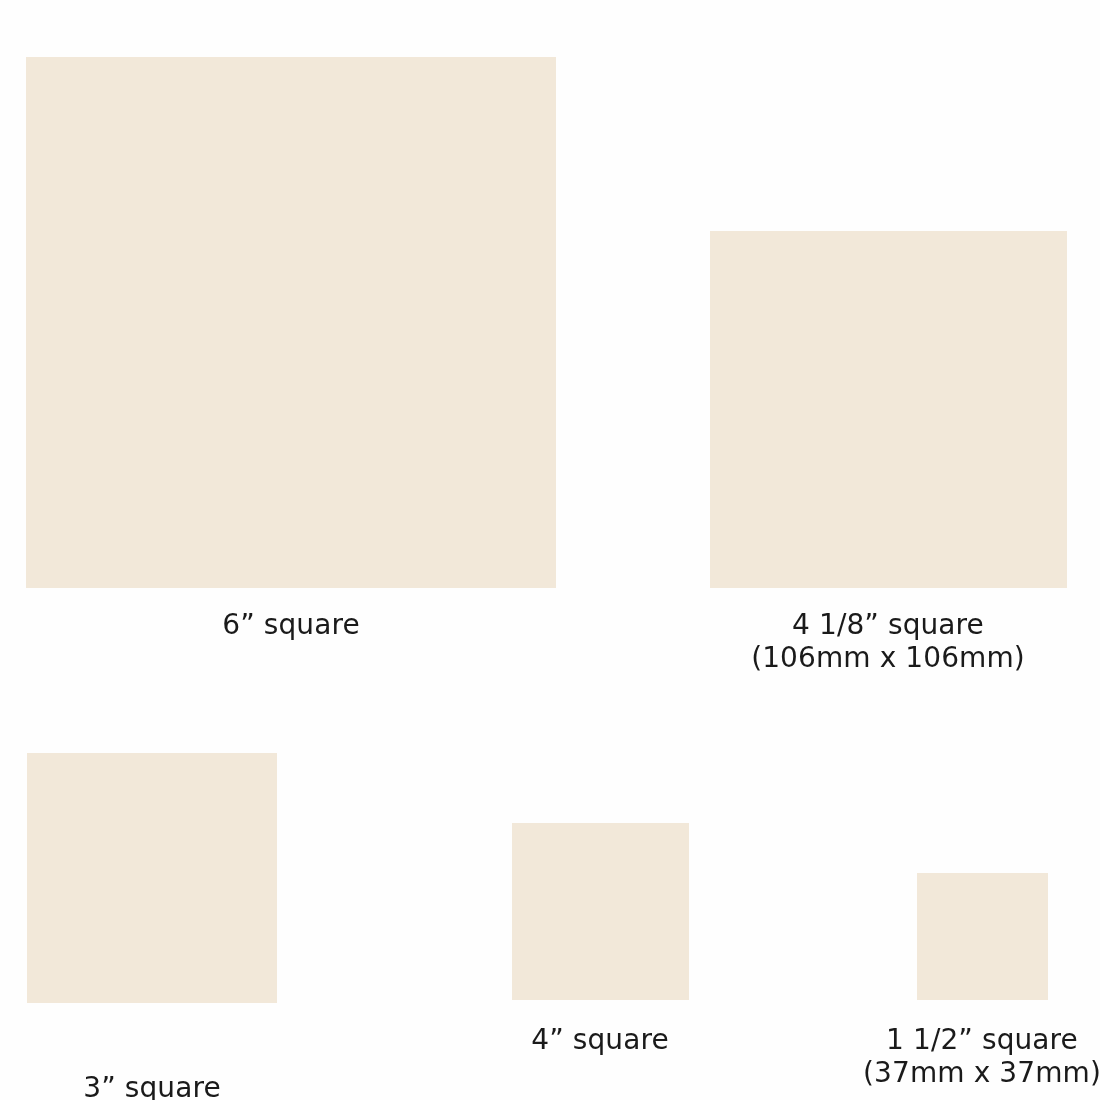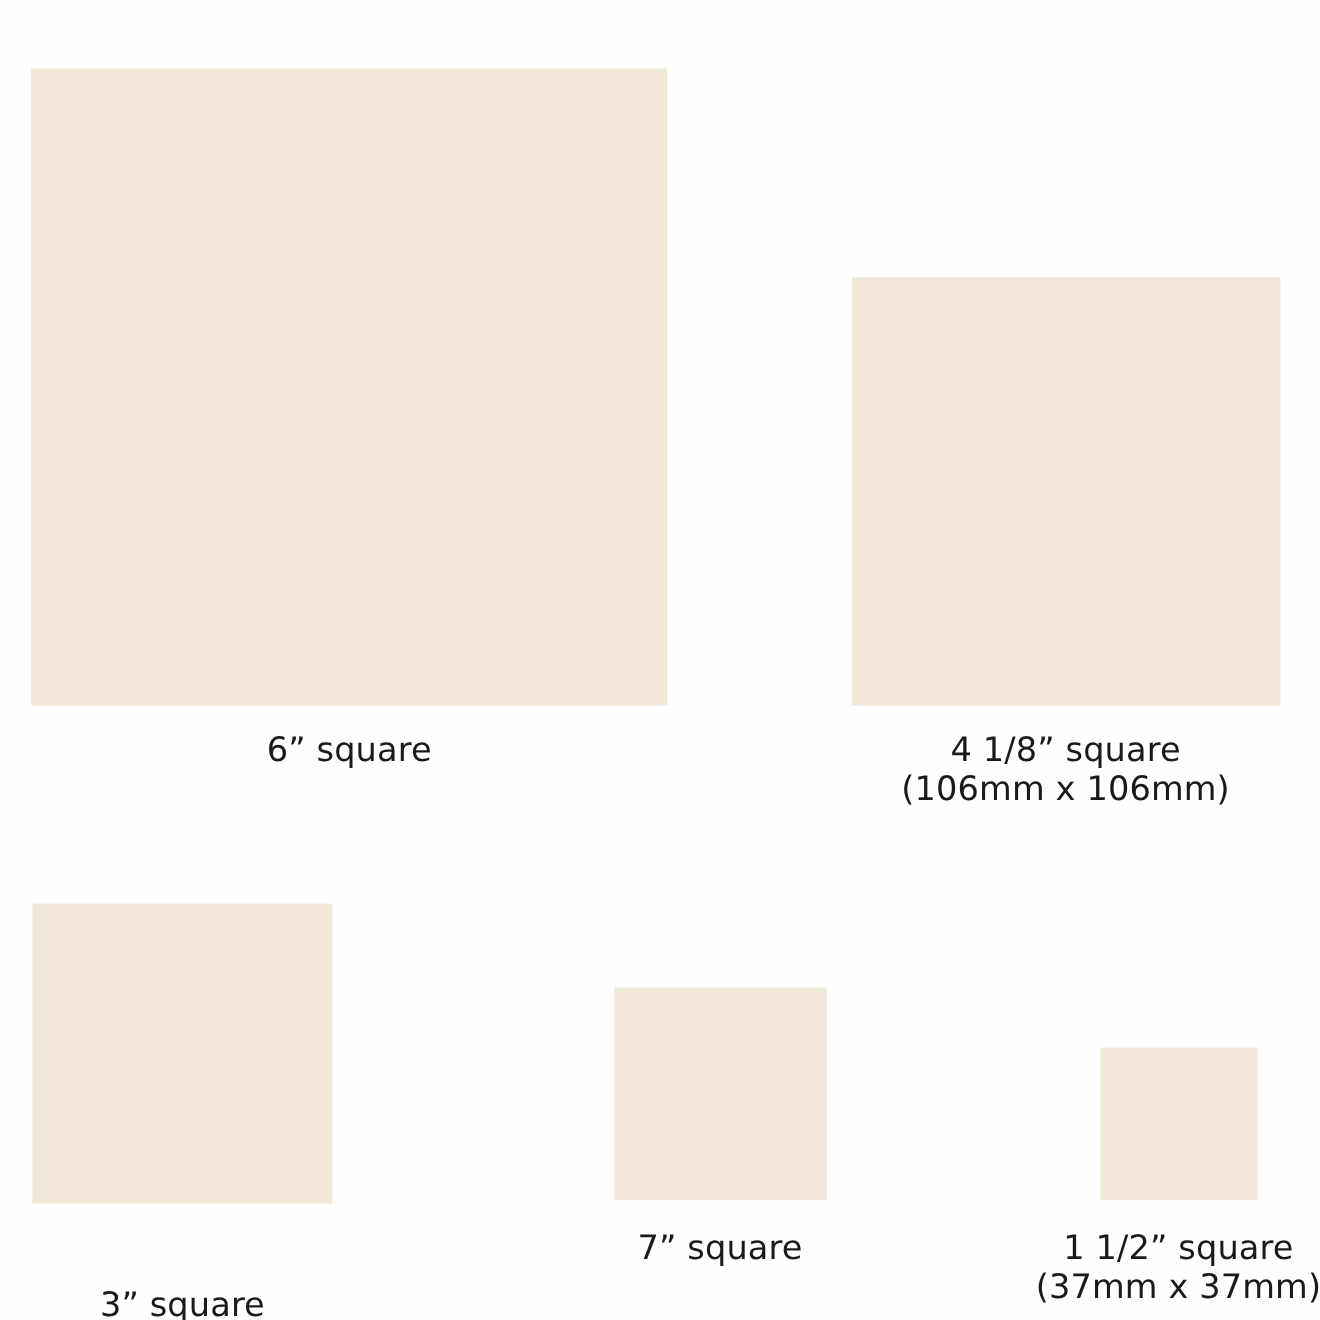--- a/index.html
+++ b/index.html
@@ -64,21 +64,21 @@
     <div class="swatch" style="width:250px; height:250px;"></div>
   </div>
   <div class="caption" style="left:0px; top:1023px; width:304px;margin-top:48px;">
     <span class="line">3” square</span>
   </div>
 
   <div class="swatch-group" style="left:512px; top:823px;">
     <div class="swatch" style="width:177px; height:177px;"></div>
   </div>
   <div class="caption" style="left:400px; top:1023px; width:400px;">
-    <span class="line">7” square</span>
+    <span class="line">4” square</span>
   </div>
 
   <div class="swatch-group" style="left:917px; top:873px;">
     <div class="swatch" style="width:131px; height:127px;"></div>
   </div>
   <div class="caption" style="left:782px; top:1023px; width:400px;">
     <span class="line">1 1/2” square</span>
     <span class="line">(37mm x 37mm)</span>
   </div>
 

